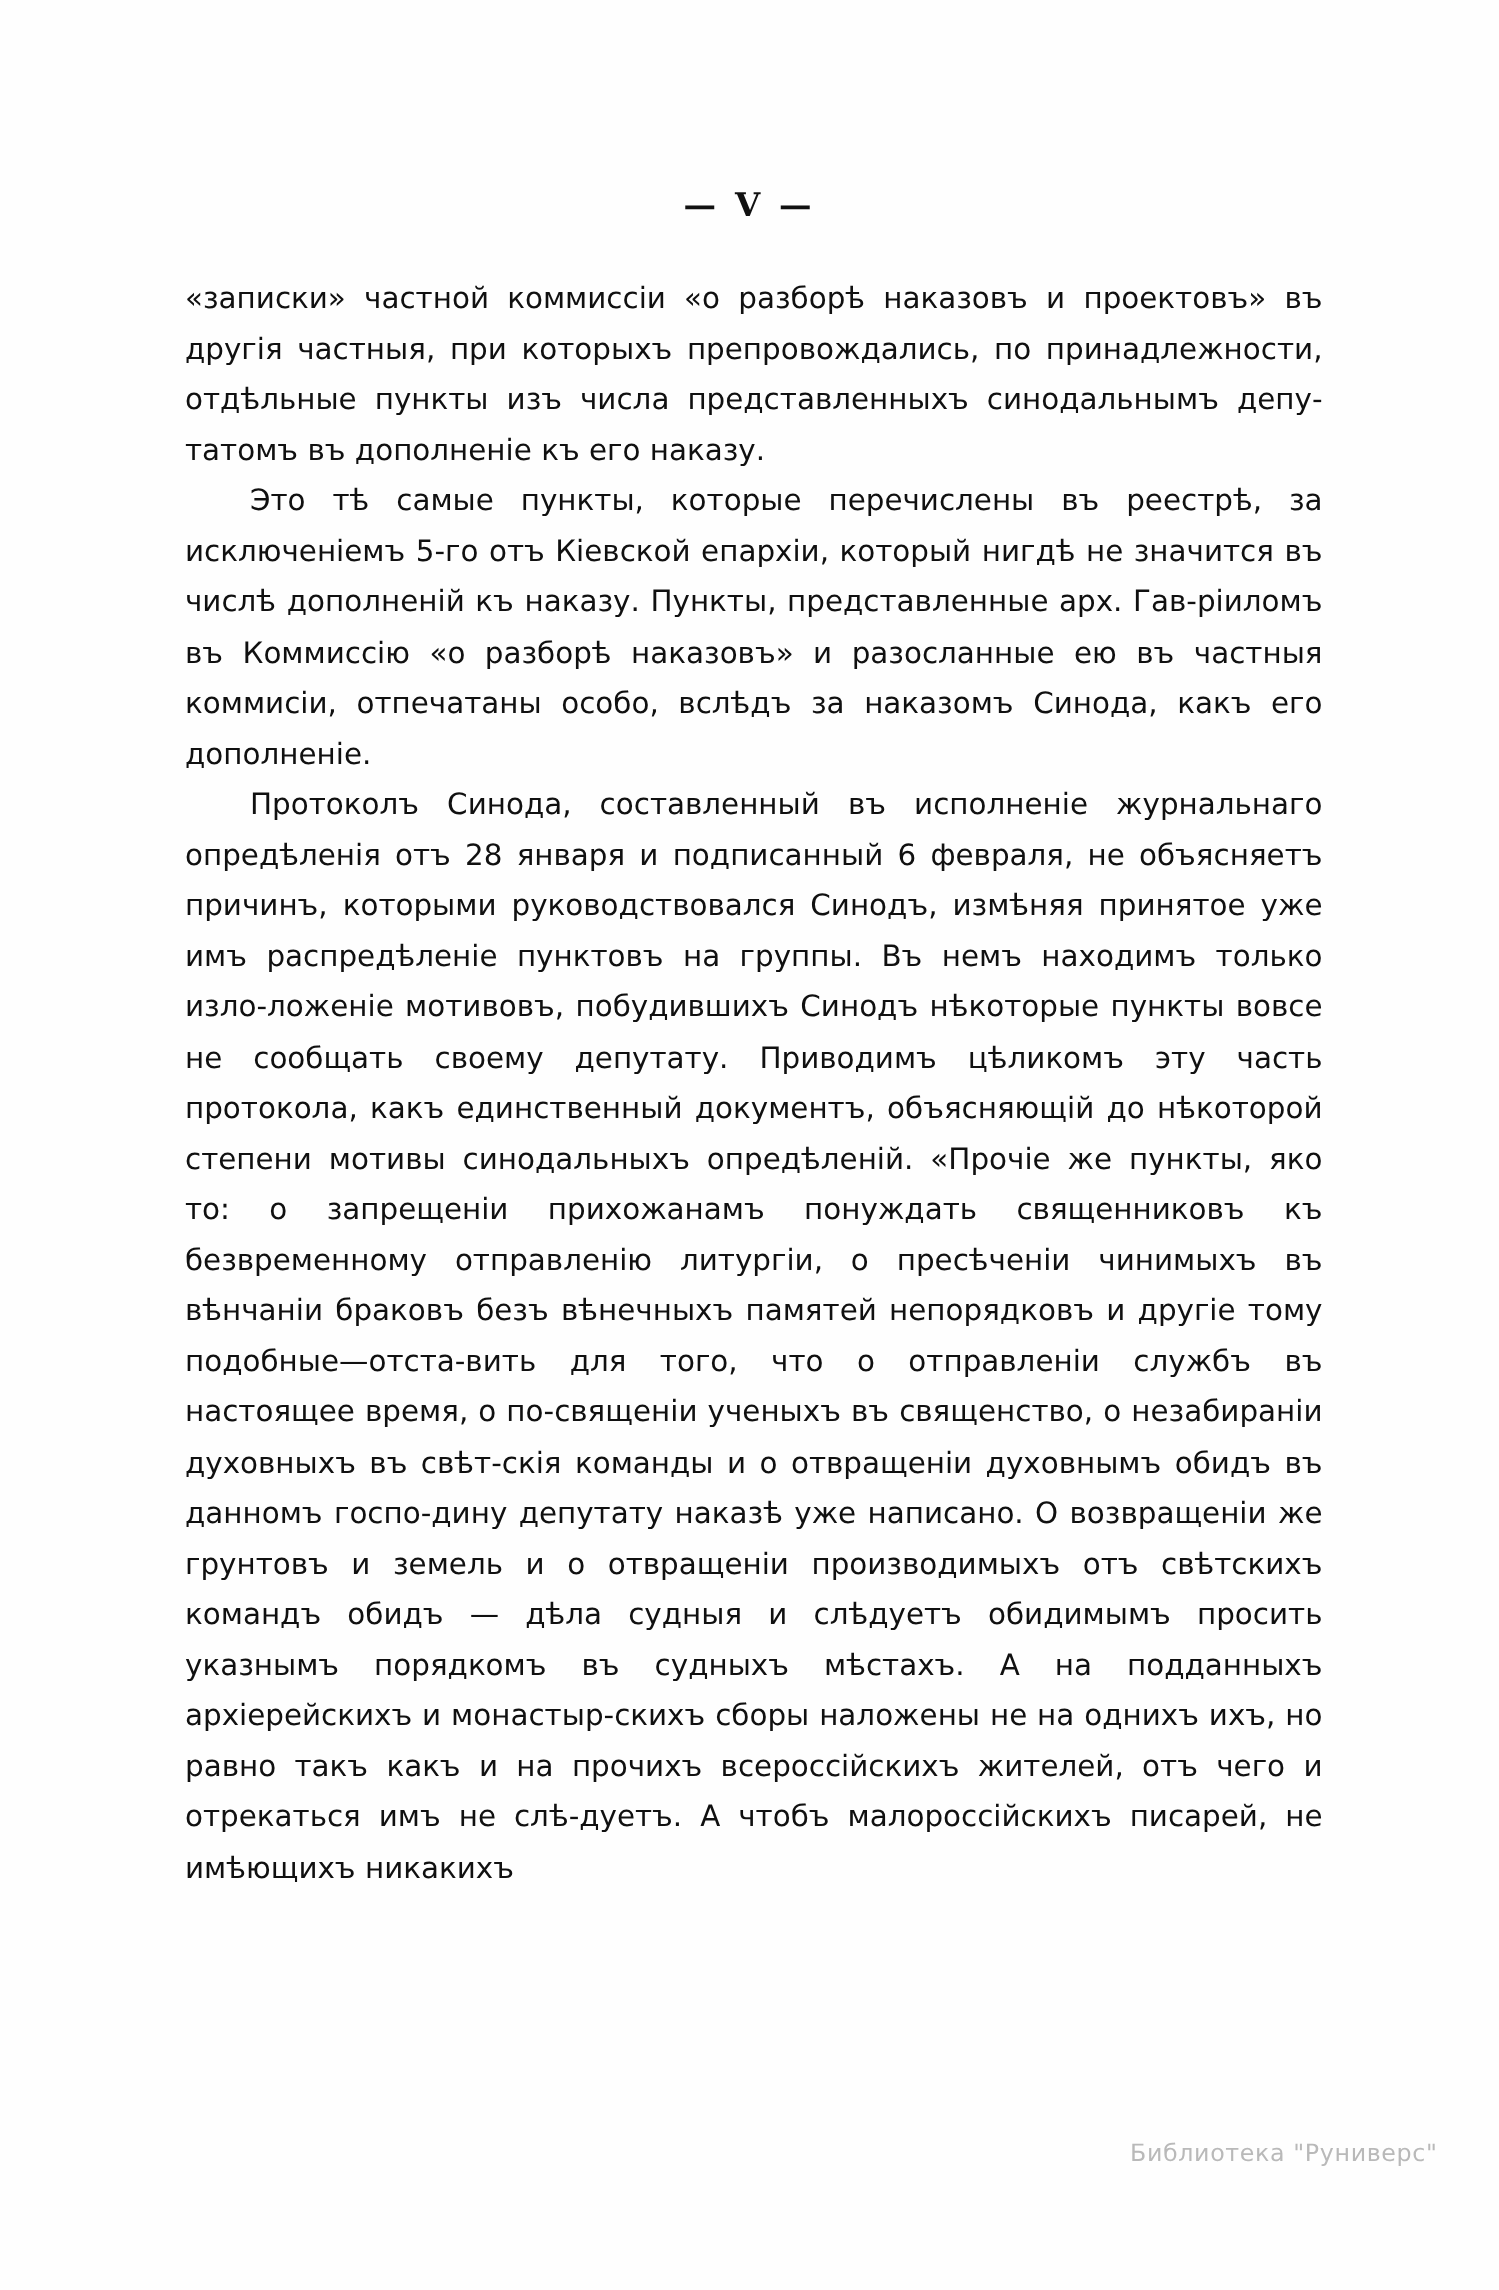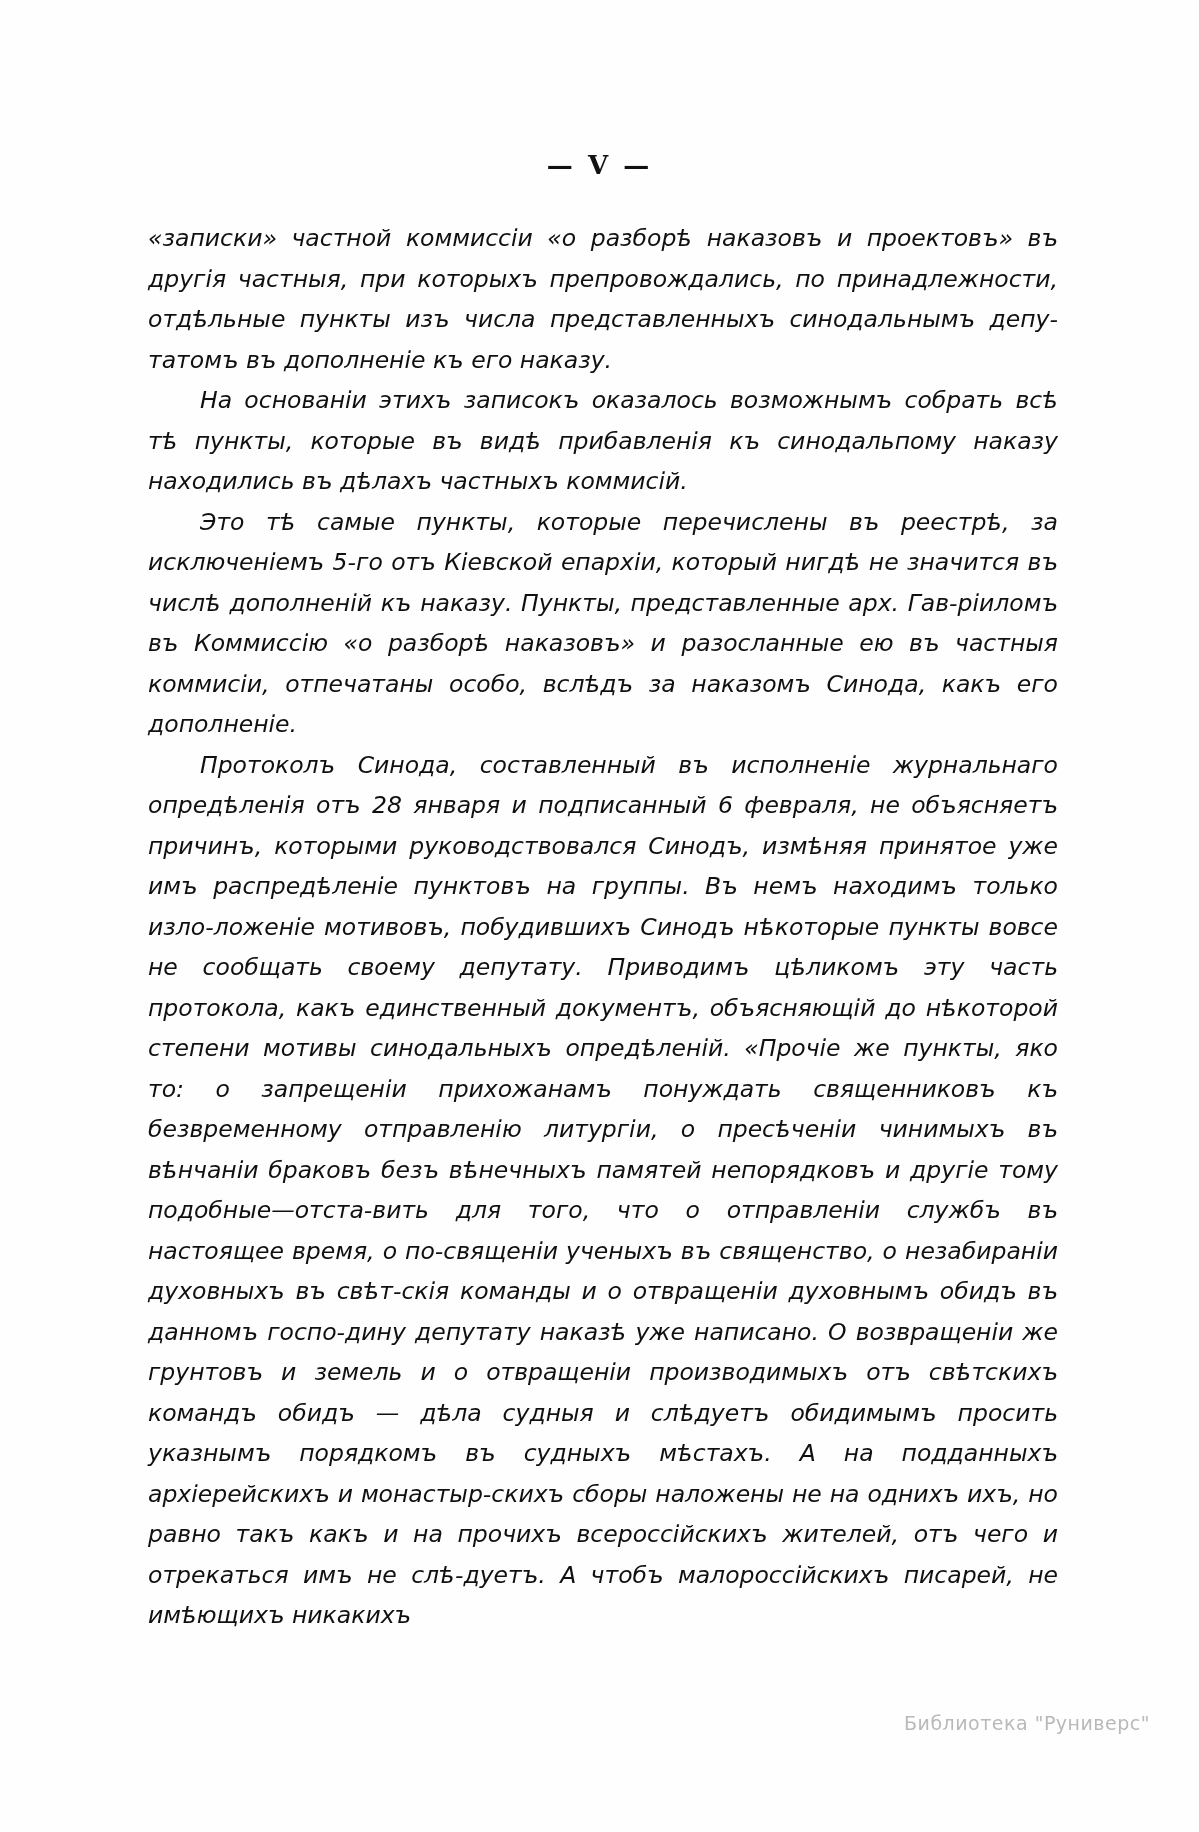--- a/index.html
+++ b/index.html
@@ -44,21 +44,20 @@
     font-size: 23.5px;
     line-height: 40.5px;
     color: #101010;
     text-align: justify;
   }
   .body-text p {
     margin: 0 0 0 0;
     text-indent: 52px;
     text-align: justify;
     text-justify: inter-word;
-    font-style: italic;
   }
   .body-text p.no-indent {
     text-indent: 0;
   }
   .watermark {
     position: absolute;
     left: 0;
     top: 1712px;
     width: 1150px;
     text-align: right;
@@ -70,20 +69,19 @@
 </style>
 </head>
 <body>
 
 <div class="page">
 
   <div class="page-number">— V —</div>
 
   <div class="body-text">
     <p class="no-indent">«записки» частной коммиссіи «о разборѣ наказовъ и проектовъ» въ другія частныя, при которыхъ препровождались, по принадлежности, отдѣльные пункты изъ числа представленныхъ синодальнымъ депу-татомъ въ дополненіе къ его наказу.</p>
-    <p>На основаніи этихъ записокъ оказалось возможнымъ собрать всѣ тѣ пункты, которые въ видѣ прибавленія къ синодальпому наказу находились въ дѣлахъ частныхъ коммисій.</p>
     <p>Это тѣ самые пункты, которые перечислены въ реестрѣ, за исключеніемъ 5-го отъ Кіевской епархіи, который нигдѣ не значится въ числѣ дополненій къ наказу. Пункты, представленные арх. Гав-ріиломъ въ Коммиссію «о разборѣ наказовъ» и разосланные ею въ частныя коммисіи, отпечатаны особо, вслѣдъ за наказомъ Синода, какъ его дополненіе.</p>
     <p>Протоколъ Синода, составленный въ исполненіе журнальнаго опредѣленія отъ 28 января и подписанный 6 февраля, не объясняетъ причинъ, которыми руководствовался Синодъ, измѣняя принятое уже имъ распредѣленіе пунктовъ на группы. Въ немъ находимъ только изло-ложеніе мотивовъ, побудившихъ Синодъ нѣкоторые пункты вовсе не сообщать своему депутату. Приводимъ цѣликомъ эту часть протокола, какъ единственный документъ, объясняющій до нѣкоторой степени мотивы синодальныхъ опредѣленій. «Прочіе же пункты, яко то: о запрещеніи прихожанамъ понуждать священниковъ къ безвременному отправленію литургіи, о пресѣченіи чинимыхъ въ вѣнчаніи браковъ безъ вѣнечныхъ памятей непорядковъ и другіе тому подобные—отста-вить для того, что о отправленіи службъ въ настоящее время, о по-священіи ученыхъ въ священство, о незабираніи духовныхъ въ свѣт-скія команды и о отвращеніи духовнымъ обидъ въ данномъ госпо-дину депутату наказѣ уже написано. О возвращеніи же грунтовъ и земель и о отвращеніи производимыхъ отъ свѣтскихъ командъ обидъ — дѣла судныя и слѣдуетъ обидимымъ просить указнымъ порядкомъ въ судныхъ мѣстахъ. А на подданныхъ архіерейскихъ и монастыр-скихъ сборы наложены не на однихъ ихъ, но равно такъ какъ и на прочихъ всероссійскихъ жителей, отъ чего и отрекаться имъ не слѣ-дуетъ. А чтобъ малороссійскихъ писарей, не имѣющихъ никакихъ</p>
   </div>
 
   <div class="watermark">Библиотека "Руниверс"</div>
 
 </div>
 
 </body></html>

